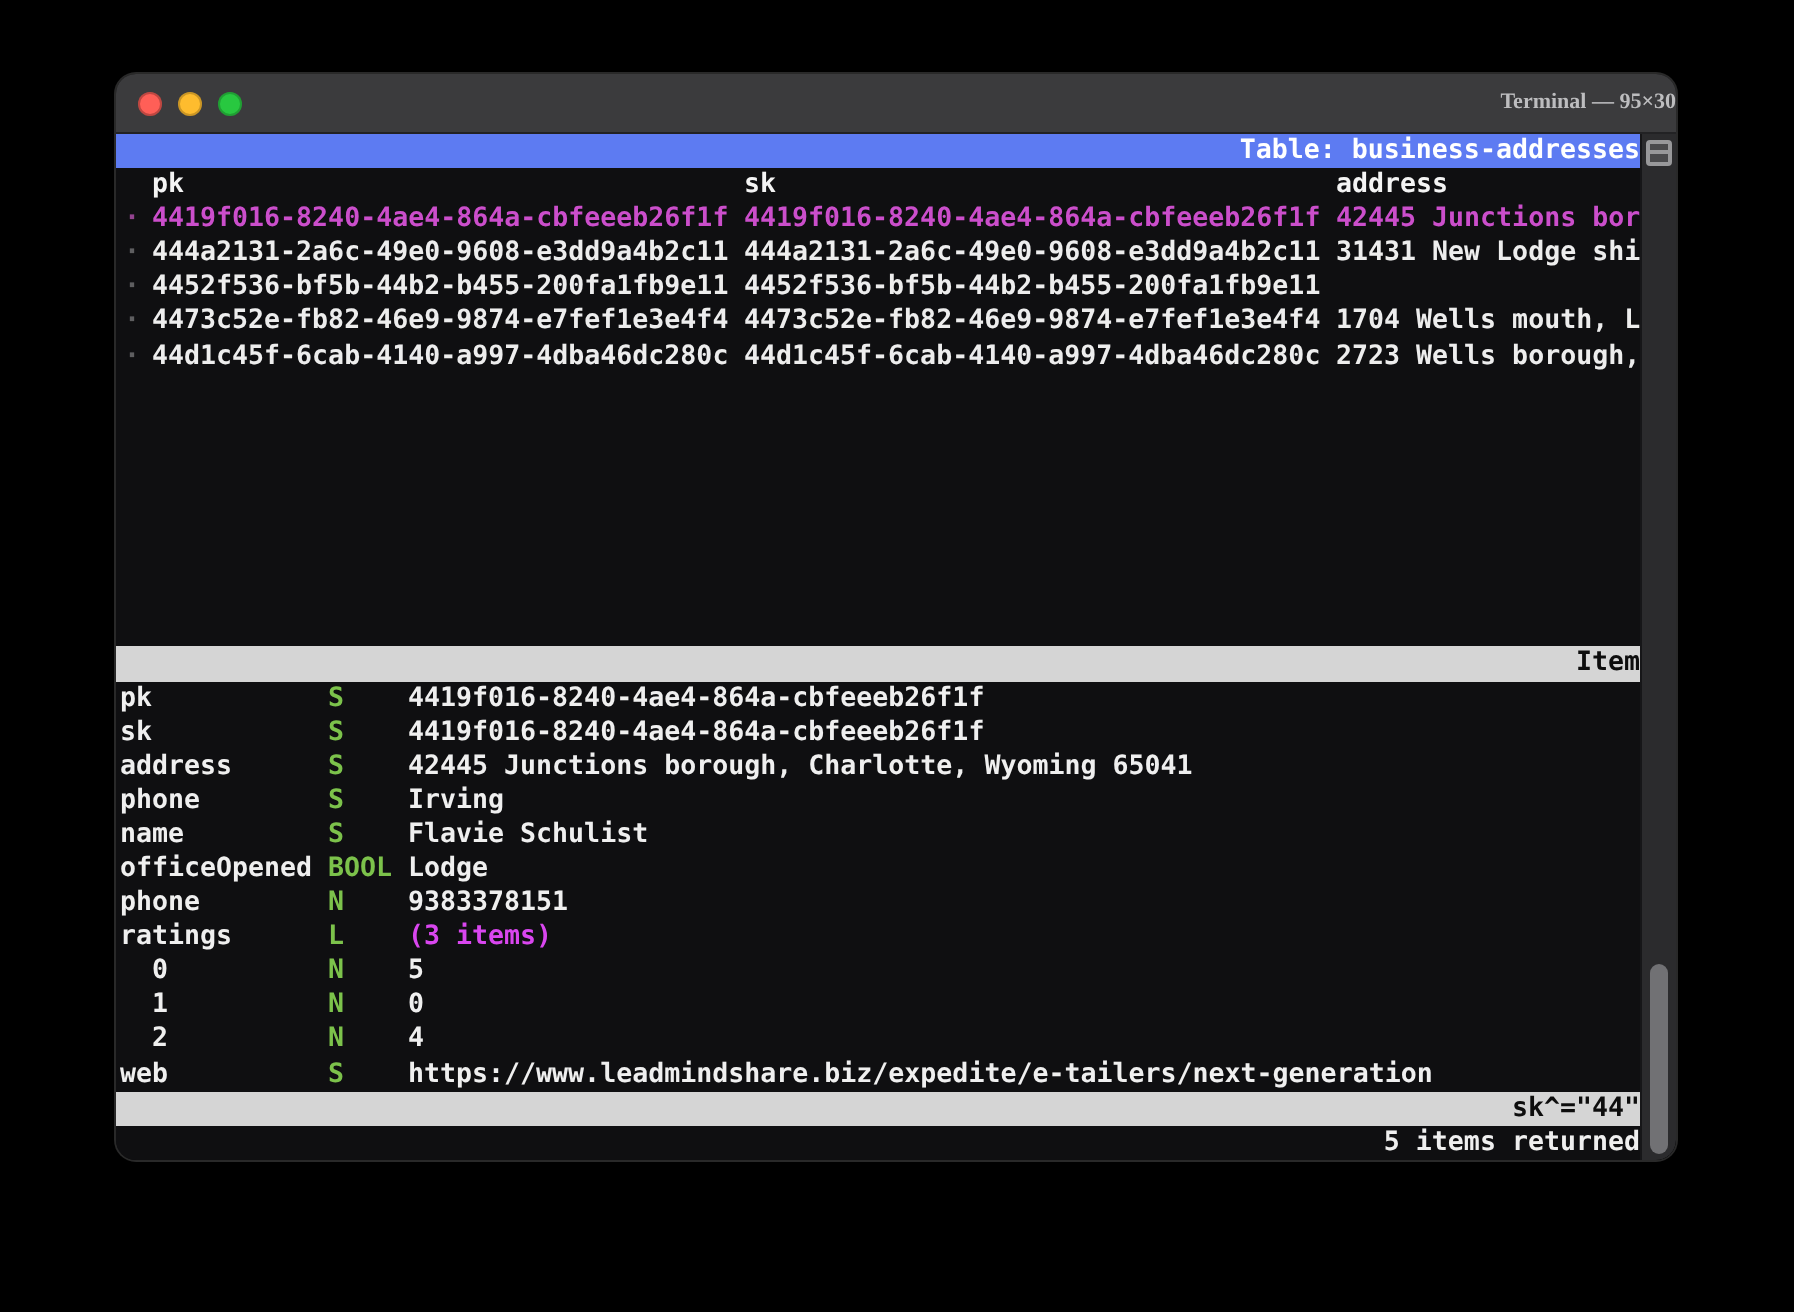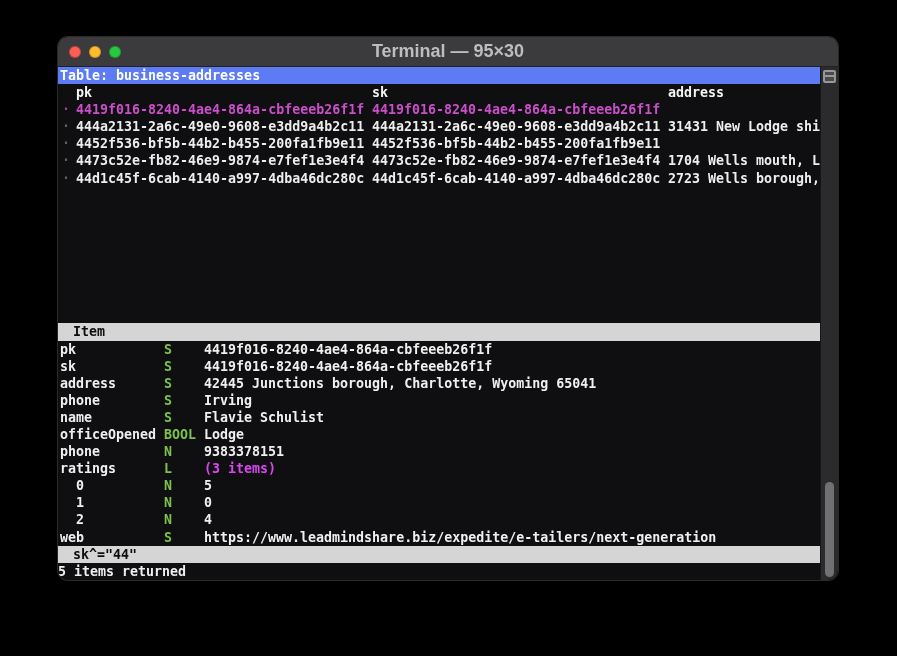--- a/index.html
+++ b/index.html
@@ -27,45 +27,46 @@
   .titlebar {
     position: absolute;
     top: 0; left: 0; right: 0;
     height: 30px;
     background: #3b3b3d;
     border-radius: 10px 10px 0 0;
     border-bottom: 1px solid #222224;
   }
   .title {
     width: 100%;
-    text-align: center;
+    text-align: right;
     line-height: 29px;
     color: #bdbdbf;
-    font-family: Liberation Sans, sans-serif;
-    font-size: 18px;
+    font-family: Liberation Serif, serif;
+    font-size: 11px;
     font-weight: bold;
   }
   .tl-btn {
     position: absolute;
     top: 9px;
     width: 12px;
     height: 12px;
     border-radius: 50%;
   }
   .tl-red    { left: 11px; background: var(--traffic_red);    box-shadow: inset 0 0 0 1px rgba(0,0,0,0.25); }
   .tl-yellow { left: 31px; background: var(--traffic_yellow); box-shadow: inset 0 0 0 1px rgba(0,0,0,0.2); }
   .tl-green  { left: 51px; background: var(--traffic_green);  box-shadow: inset 0 0 0 1px rgba(0,0,0,0.2); }
 
   
   .content {
     position: absolute;
     top: 30px; left: 0; right: 0; bottom: 0;
     border-radius: 0 0 10px 10px;
     background: #0f0f11;
     overflow: hidden;
+    text-align: right;
   }
   .textarea {
     position: absolute;
     top: 0; left: 0;
     width: 762px;
     font-family: "DejaVu Sans Mono", monospace;
     font-weight: bold;
     font-size: 13.3px;
     color: #efefef;
   }
@@ -166,20 +167,21 @@
         <span class="c-pk">pk</span>
         <span class="c-sk">sk</span>
         <span class="c-address">address</span>
       </div>
 
       <div id="rows">
           <div class="line row selected">
     <span class="c-bullet">·</span>
     <span class="c-pk">4419f016-8240-4ae4-864a-cbfeeeb26f1f</span>
     <span class="c-sk">4419f016-8240-4ae4-864a-cbfeeeb26f1f</span>
+    <span class="c-address">42445 Junctions bor</span>
   </div>
           <div class="line row">
     <span class="c-bullet">·</span>
     <span class="c-pk">444a2131-2a6c-49e0-9608-e3dd9a4b2c11</span>
     <span class="c-sk">444a2131-2a6c-49e0-9608-e3dd9a4b2c11</span>
     <span class="c-address">31431 New Lodge shi</span>
   </div>
           <div class="line row">
     <span class="c-bullet">·</span>
     <span class="c-pk">4452f536-bf5b-44b2-b455-200fa1fb9e11</span>

